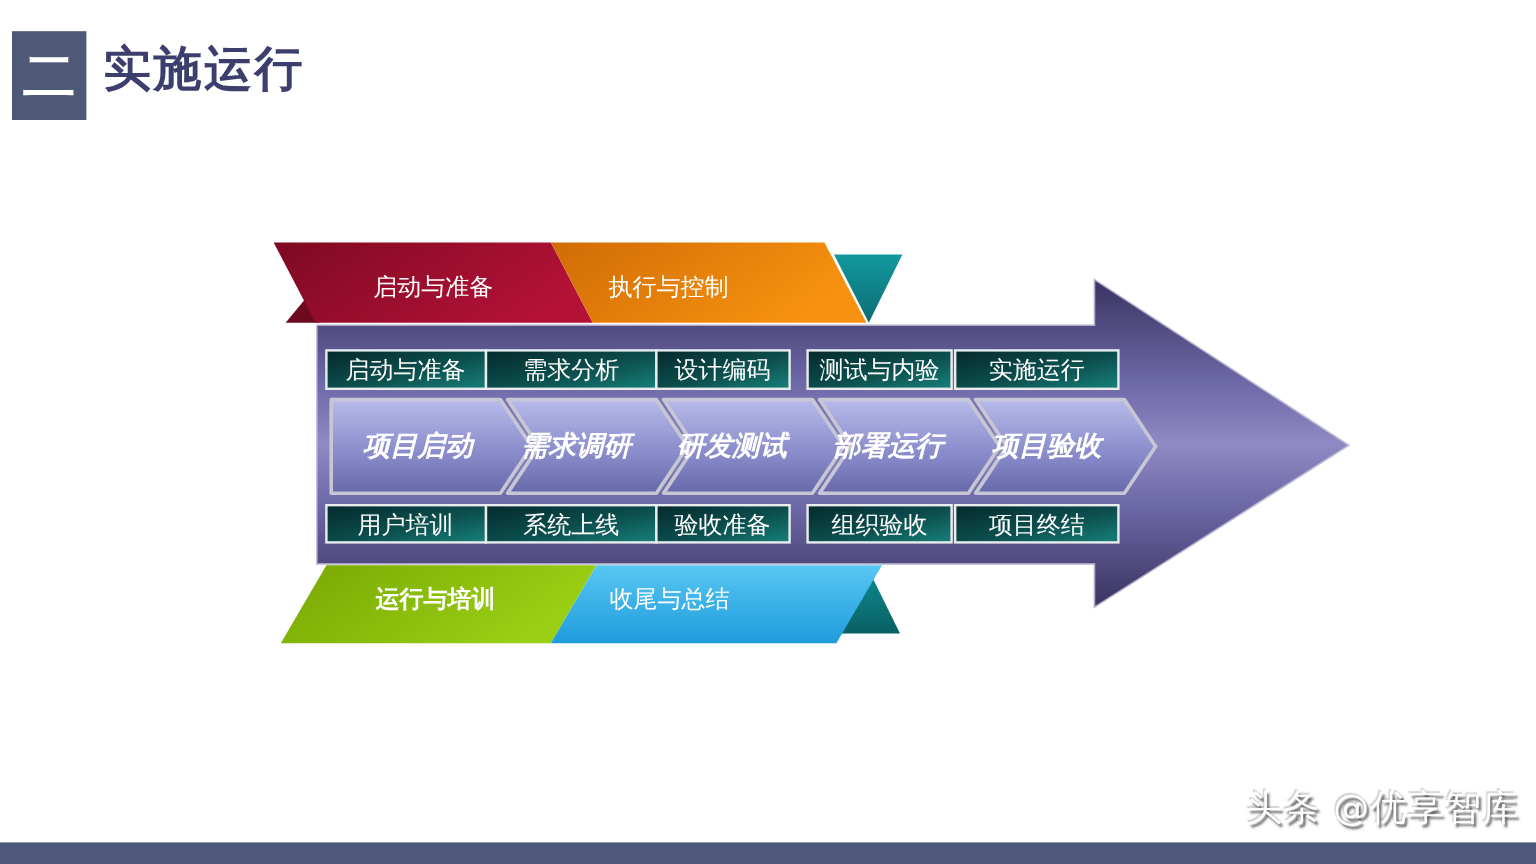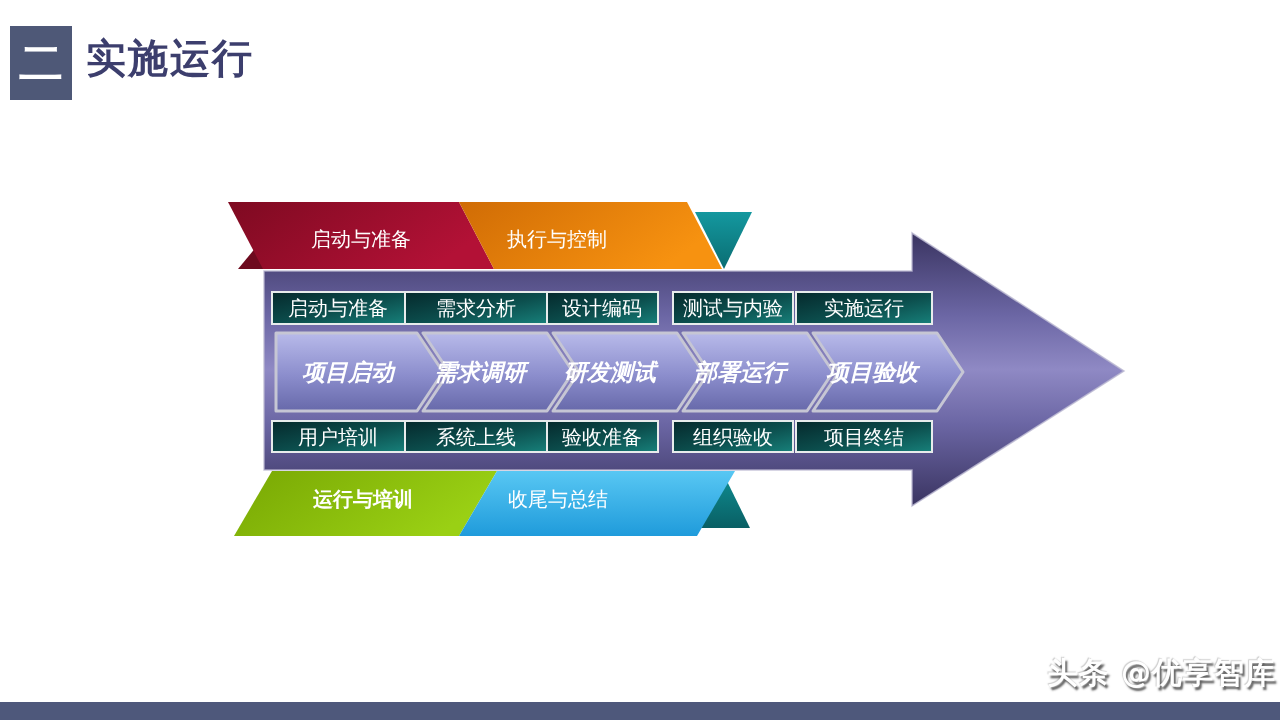--- a/index.html
+++ b/index.html
@@ -11,21 +11,21 @@
   #section-square{
     left:10px;top:26px;width:62px;height:74px;background:#4e5877;
     color:#ffffff;display:flex;align-items:center;justify-content:center;
     font-size:44px;font-weight:bold;
   }
   #page-title{
     left:86px;top:36px;font-size:40px;font-weight:bold;color:#3c3e6d;
     letter-spacing:2px;line-height:1.1;
   }
   #watermark{
-    right:4px;top:653px;font-size:30px;font-weight:bold;color:#ffffff;
+    right:14px;top:653px;font-size:30px;font-weight:normal;color:#ffffff;
     letter-spacing:1px;
     text-shadow:2px 3px 2px rgba(80,80,80,0.9),-1px -1px 1px rgba(160,160,160,0.5);
   }
   #bottom-bar{left:0;bottom:0;width:1280px;height:18px;background:#4e587b}
   #diagram-svg{position:absolute;left:0;top:0}
   text{text-anchor:middle;dominant-baseline:central;fill:#ffffff}
   .ribbon-label{font-size:20px}
   .ribbon-label.bold{font-weight:bold}
   .box-label{font-size:20px}
   .chev-label{font-size:23px;font-weight:bold;font-style:italic}

